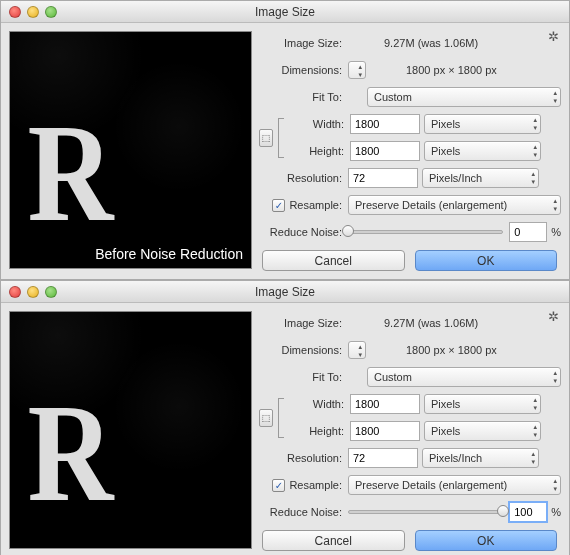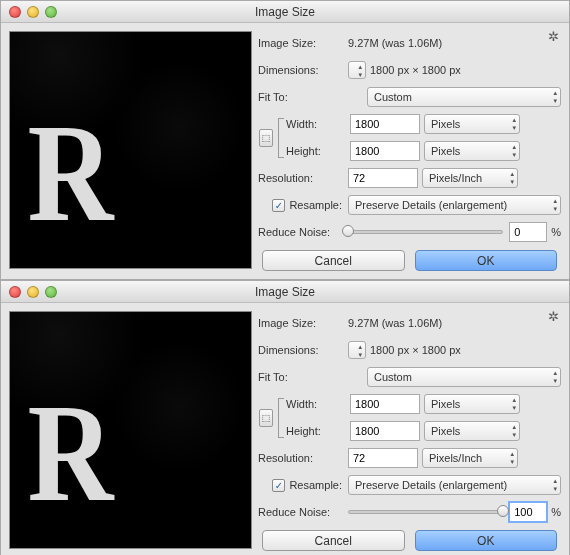--- a/index.html
+++ b/index.html
@@ -10,46 +10,46 @@
 .dot { width: 12px; height: 12px; border-radius: 50%; border: 1px solid rgba(0,0,0,0.25); }
 .red { background: radial-gradient(circle at 40% 35%, #ff8a80, #e33e3e); }
 .yellow { background: radial-gradient(circle at 40% 35%, #ffe082, #e6b020); }
 .green { background: radial-gradient(circle at 40% 35%, #a5e08a, #5ab83a); }
 .title { position: absolute; left: 0; right: 0; text-align: center; font-size: 12px; color: #333; pointer-events: none; }
 .body { display: flex; padding: 8px; gap: 6px; }
 .preview { width: 243px; height: 238px; background: #000; position: relative; border: 1px solid #888; overflow: hidden; }
 .preview .lbl { position: absolute; right: 8px; bottom: 6px; color: #fff; font-size: 14px; text-shadow: 0 1px 2px #000; }
 .form { flex: 1; font-size: 11px; color: #333; }
 .row { display: flex; align-items: center; height: 24px; margin-bottom: 3px; }
-.label { width: 90px; text-align: left; padding-right: 6px; }
+.label { width: 90px; text-align: right; padding-right: 6px; }
 .val { display: flex; align-items: center; gap: 4px; flex: 1; }
 .dropdown { background: linear-gradient(#fdfdfd,#e8e8e8); border: 1px solid #aaa; border-radius: 3px; height: 20px; display: flex; align-items: center; padding: 0 6px; font-size: 11px; position: relative; box-shadow: 0 1px 0 #fff inset; }
 .dropdown .arrows { position: absolute; right: 3px; top: 1px; font-size: 7px; line-height: 8px; color: #555; }
-.dd-unit { width: 96px; }
+.dd-unit { width: 117px; }
 .dd-fit { flex: 1; margin-left: 19px; }
 .dd-resample { flex: 1; }
 .dd-dim { width: 18px; height: 18px; padding: 0; justify-content: center; }
 input.txt { width: 70px; height: 20px; border: 1px solid #aaa; padding: 0 4px; font-size: 11px; background: #fff; }
 input.small { width: 38px; }
 input.focus { outline: 2px solid #7aaef7; outline-offset: -1px; }
 .gear { position: absolute; right: 10px; top: 28px; font-size: 13px; color: #555; cursor: default; }
 .link-icon { width: 16px; height: 40px; margin-right: 4px; display: flex; flex-direction: column; align-items: center; justify-content: center; }
 .link-box { width: 14px; height: 18px; border: 1px solid #999; border-radius: 2px; background: linear-gradient(#fafafa,#ddd); display: flex; align-items: center; justify-content: center; font-size: 9px; }
 .bracket { border-left: 1px solid #999; border-top: 1px solid #999; border-bottom: 1px solid #999; width: 6px; height: 40px; margin-right: 2px; }
 .checkbox { width: 13px; height: 13px; border: 1px solid #888; border-radius: 2px; background: linear-gradient(#fff,#e5e5e5); display: inline-flex; align-items: center; justify-content: center; font-size: 10px; color: #2a5db0; margin-right: 4px; }
 .slider { flex: 1; height: 14px; position: relative; display: flex; align-items: center; }
 .track { height: 4px; background: #cfcfcf; border: 1px solid #aaa; border-radius: 2px; width: 100%; }
 .thumb { width: 12px; height: 12px; background: linear-gradient(#fff,#ddd); border: 1px solid #888; border-radius: 50%; position: absolute; top: 0px; }
 .btns { display: flex; gap: 10px; margin-top: 6px; justify-content: center; padding: 0 4px; }
 .btn { flex: 1; height: 21px; border-radius: 4px; border: 1px solid #999; font-size: 12px; display: flex; align-items: center; justify-content: center; }
 .btn-default { background: linear-gradient(#fdfdfd,#e5e5e5); }
 .btn-primary { background: linear-gradient(#a4cfff,#6fa8f5); border-color: #5a88c8; }
 .wh-group { display: flex; align-items: center; }
 .wh-rows { display: flex; flex-direction: column; gap: 3px; }
-.static { color: #333; }
+.static { color: #333; margin-left: 36px; }
 
 .rimg { position: absolute; left: 10px; top: 60px; color: #ddd; font-size: 140px; font-family: Georgia, serif; font-weight: bold; transform: scaleX(0.85); filter: blur(0.3px); }
 .rimg.sharp { filter: blur(0px); }
 .noise { position: absolute; inset: 0; background: radial-gradient(circle at 20% 10%, rgba(255,255,255,.05), transparent 30%), radial-gradient(circle at 70% 40%, rgba(255,255,255,.04), transparent 30%); }
 </style>
 </head>
 <body>
 
 <div id="root">
     <div class="panel">
@@ -59,20 +59,21 @@
         <div class="dot yellow"></div>
         <div class="dot green"></div>
       </div>
       <div class="title">Image Size</div>
     </div>
     <div class="gear">✲</div>
     <div class="body">
       <div class="preview">
         <div class="noise"></div>
         <div class="rimg ">R</div>
+        <div class="lbl">Before Noise Reduction</div>
       </div>
       <div class="form">
         <div class="row">
           <div class="label">Image Size:</div>
           <div class="val static">9.27M (was 1.06M)</div>
         </div>
         <div class="row">
           <div class="label">Dimensions:</div>
           <div class="val">
             <div class="dropdown dd-dim">

